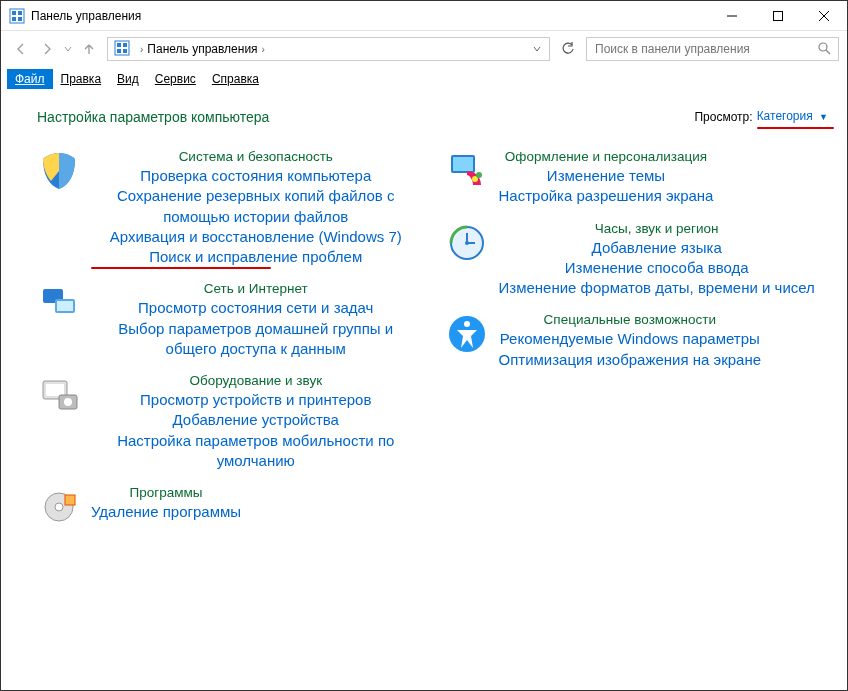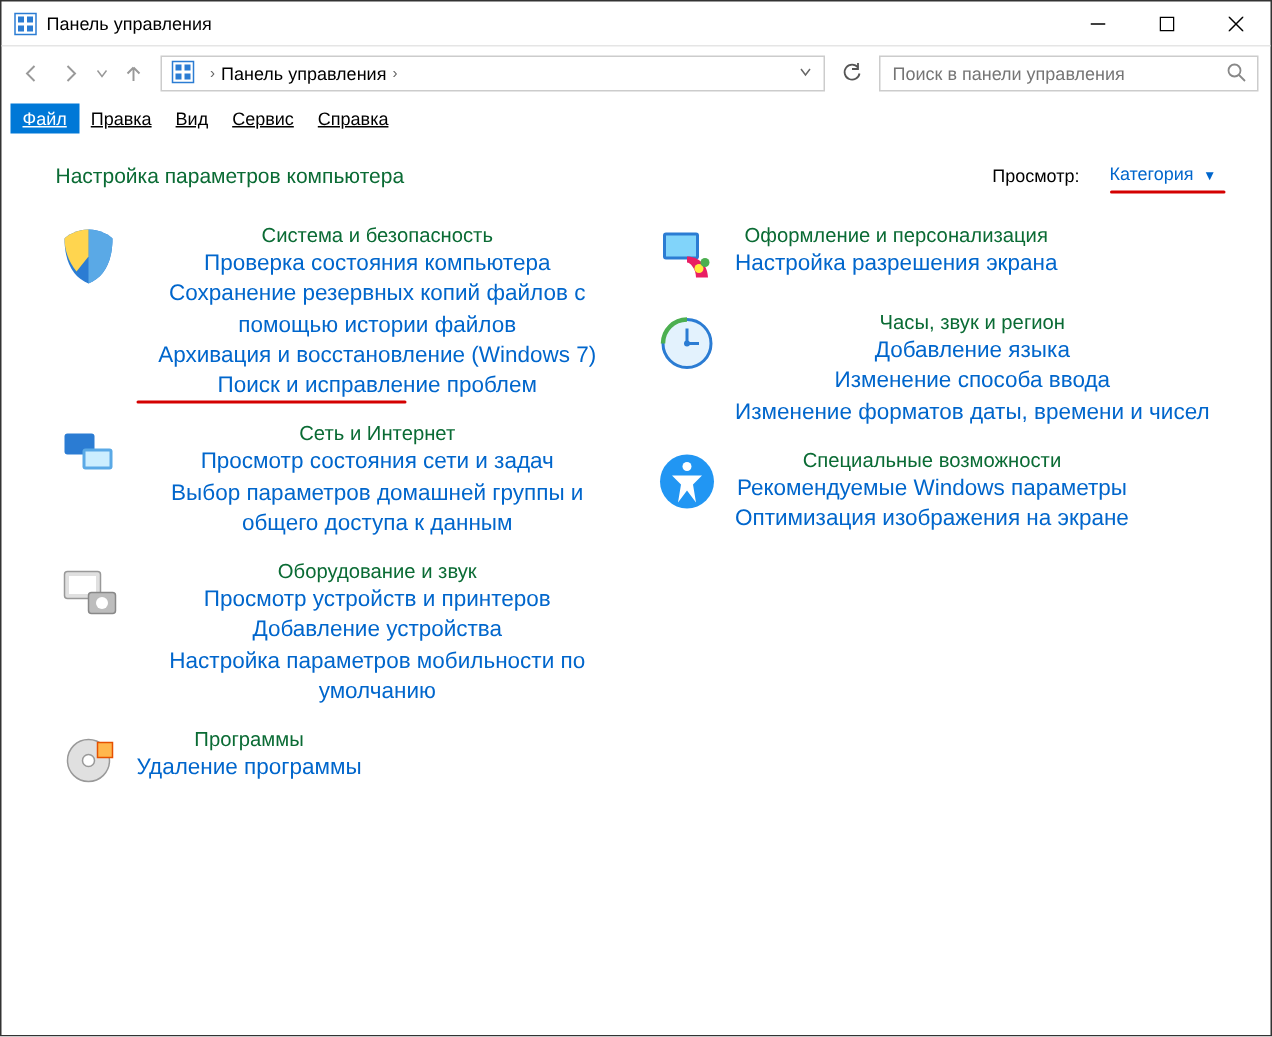--- a/index.html
+++ b/index.html
@@ -50,27 +50,27 @@
 
   .menubar {
     height: 24px; display: flex; align-items: center; padding: 0 6px;
     font-size: 12px;
   }
   .menu-item { padding: 3px 8px; cursor: default; }
   .menu-item.selected { background: #0078d7; color: #fff; }
   .menu-item .ul { text-decoration: underline; }
 
   .content {
-    flex: 1; padding: 18px 36px 18px 36px; overflow: auto;
+    flex: 1; padding: 18px 19px 18px 36px; overflow: auto;
   }
   .content-header {
     display: flex; align-items: center; margin-bottom: 24px;
   }
   .heading { color: #0a6b34; font-size: 14px; flex: 1; }
-  .viewby { font-size: 12px; color: #000; margin-right: 20px; }
+  .viewby { font-size: 12px; color: #000; margin-right: 4px; }
   .view-drop { font-size: 12px; color: #0066cc; position: relative;
     padding-bottom: 2px; }
   .view-drop-caret { font-size: 9px; margin-left: 3px; }
   .red-underline {
     position: absolute; left: 0; right: -6px; bottom: -4px; height: 2.5px;
     background: #d40000; border-radius: 2px;
   }
 
   .columns { display: flex; gap: 24px; }
   .col { flex: 1; }
@@ -259,20 +259,21 @@
         </div>
       <div class="col" id="right-col">
           <div class="category">
             <span class="cat-icon">
               <svg width="44" height="44" viewBox="0 0 44 44">
                 <use href="#ic-appearance"></use>
               </svg>
             </span>
             <div class="cat-body">
               <a class="cat-title">Оформление и персонализация</a>
+              <a class="cat-link">Изменение темы</a>
               <a class="cat-link">Настройка разрешения экрана</a>
             </div>
           </div>
           <div class="category">
             <span class="cat-icon">
               <svg width="44" height="44" viewBox="0 0 44 44">
                 <use href="#ic-clock"></use>
               </svg>
             </span>
             <div class="cat-body">

